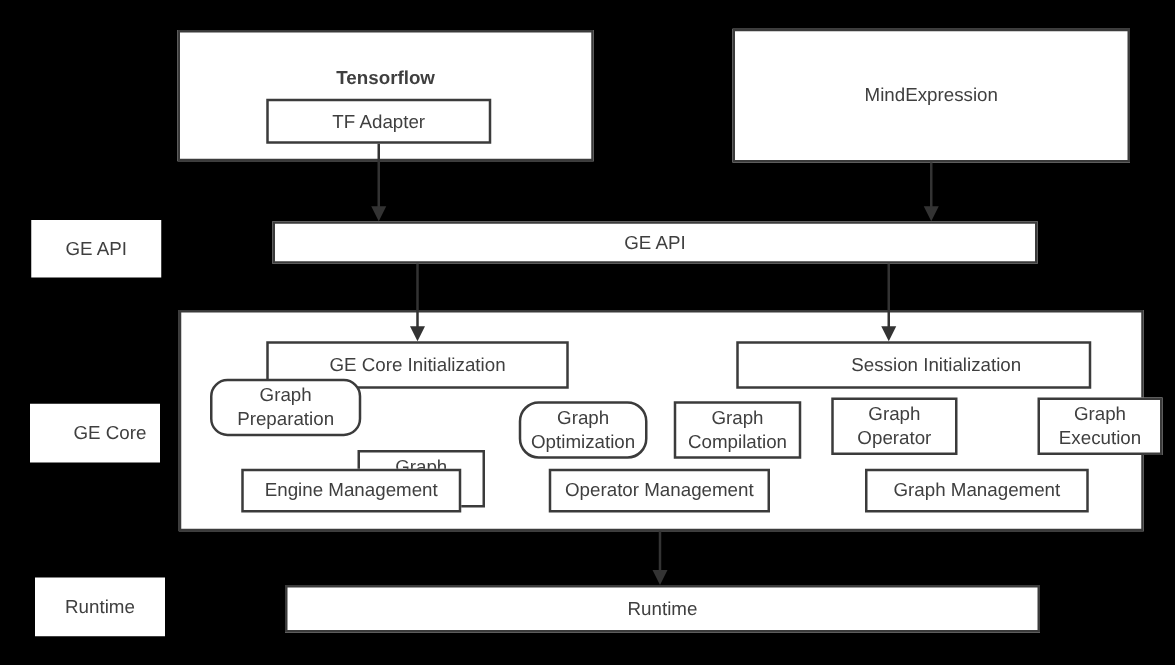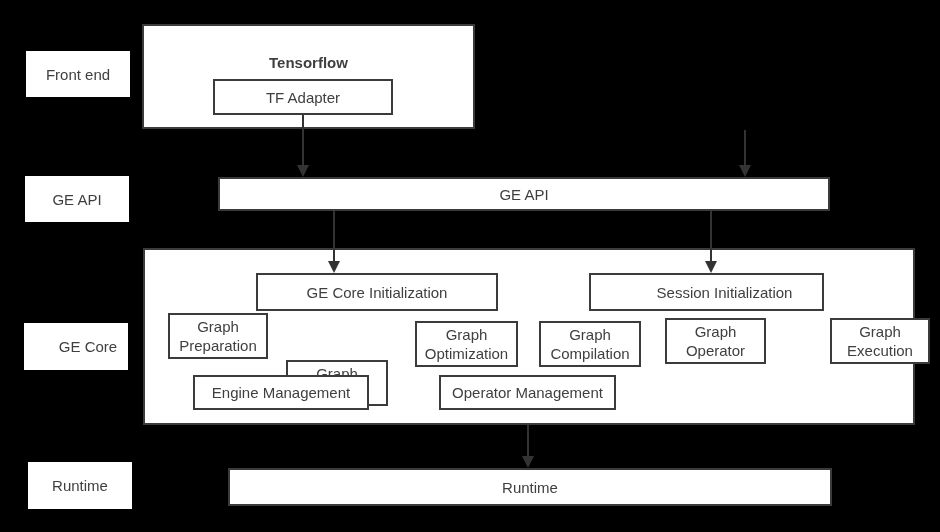--- a/index.html
+++ b/index.html
@@ -80,46 +80,47 @@
     border-left: 6px solid transparent;
     border-right: 6px solid transparent;
     border-top: 12px solid #333333;
   }
 </style>
 </head>
 <body>
 
 <div id="stage">
 
-  <div class="side-label" style="left:26px; top:51px; width:104px; height:46px;">Front end</div>
   <div class="side-label" style="left:25px; top:176px; width:104px; height:46px;">GE API</div>
   <div class="side-label" style="left:24px; top:323px; width:104px; height:47px;padding-left:24px;">GE Core</div>
   <div class="side-label" style="left:28px; top:462px; width:104px; height:47px;">Runtime</div>
 
   <div class="container-box" style="left:142px; top:24px; width:333px; height:105px;"></div>
   <div class="free-label" style="left:142px; top:50px; width:333px; height:24px;font-weight:bold;">Tensorflow</div>
   <div class="box" style="left:213px; top:79px; width:180px; height:36px;">TF Adapter</div>
 
+  <div class="box" style="left:586px; top:23px; width:318px; height:107px;">MindExpression</div>
 
   <div class="box" style="left:218px; top:177px; width:612px; height:34px;">GE API</div>
 
   <div class="container-box" style="left:143px; top:248px; width:772px; height:177px;"></div>
 
-  <div class="box" style="left:213px; top:273px; width:242px; height:38px;margin-left:43px;">GE Core Initialization</div>
-  <div class="box" style="left:589px; top:273px; width:235px; height:38px;padding-left:36px;">Session Initialization</div>
+  <div class="box" style="left:213px; top:273px; width:242px; height:38px;">GE Core Initialization</div>
+  <div class="box" style="left:589px; top:273px; width:284px; height:38px;padding-left:36px;">Session Initialization</div>
 
-  <div class="box" style="left:168px; top:313px; width:100px; height:46px;">Graph Preparation</div>
+  <div class="box" style="left:168px; top:303px; width:121px; height:46px;border-radius:14px;">Graph Preparation</div>
   <div class="box" style="left:286px; top:321px; width:102px; height:46px;margin-top:39px;">Graph Partition</div>
-  <div class="box" style="left:415px; top:321px; width:103px; height:46px;">Graph Optimization</div>
+  <div class="box" style="left:415px; top:321px; width:103px; height:46px;border-radius:16px;">Graph Optimization</div>
   <div class="box" style="left:539px; top:321px; width:102px; height:46px;">Graph Compilation</div>
   <div class="box" style="left:665px; top:318px; width:101px; height:46px;">Graph Operator</div>
   <div class="box" style="left:791px; top:318px; width:100px; height:46px;margin-left:39px;">Graph Execution</div>
 
   <div class="box" style="left:193px; top:375px; width:176px; height:35px;">Engine Management</div>
   <div class="box" style="left:439px; top:375px; width:177px; height:35px;">Operator Management</div>
+  <div class="box" style="left:692px; top:375px; width:179px; height:35px;">Graph Management</div>
 
   <div class="box" style="left:228px; top:468px; width:604px; height:38px;">Runtime</div>
 
   <div class="arrow" style="left:297px; top:115px; height:62px;">
     <div class="shaft"></div>
     <div class="head"></div>
   </div>
   <div class="arrow" style="left:739px; top:130px; height:47px;">
     <div class="shaft"></div>
     <div class="head"></div>

